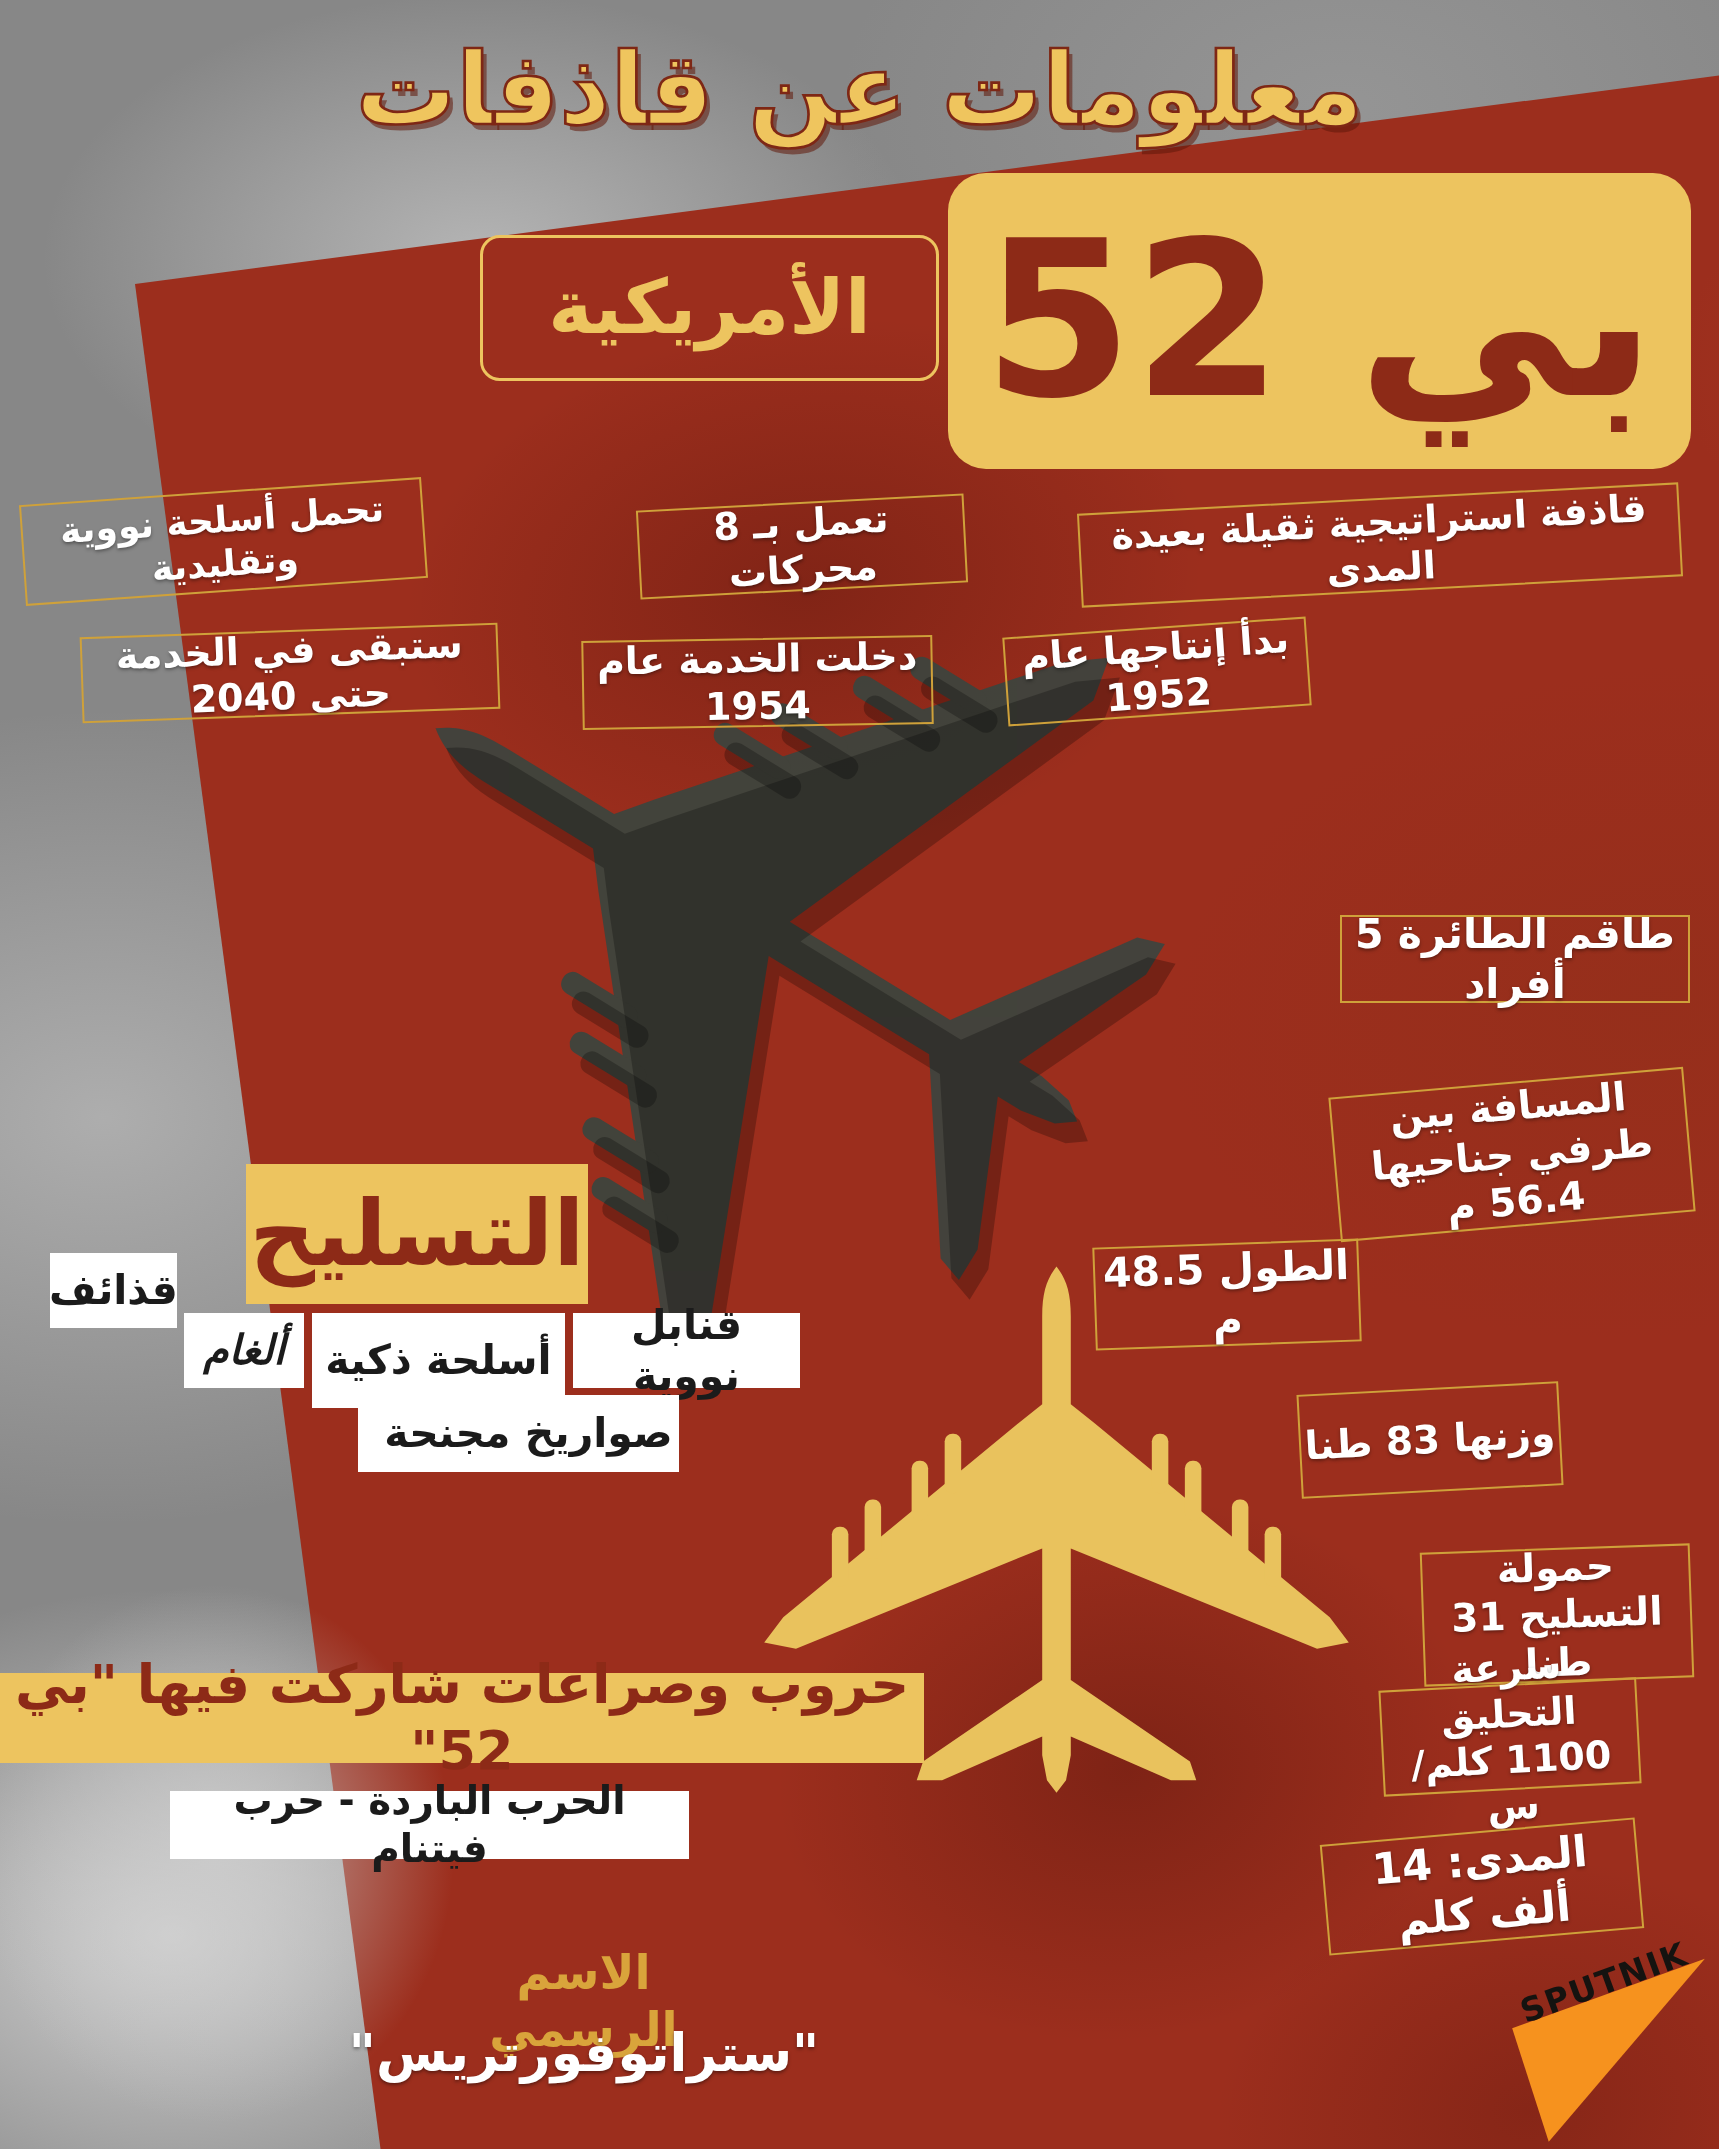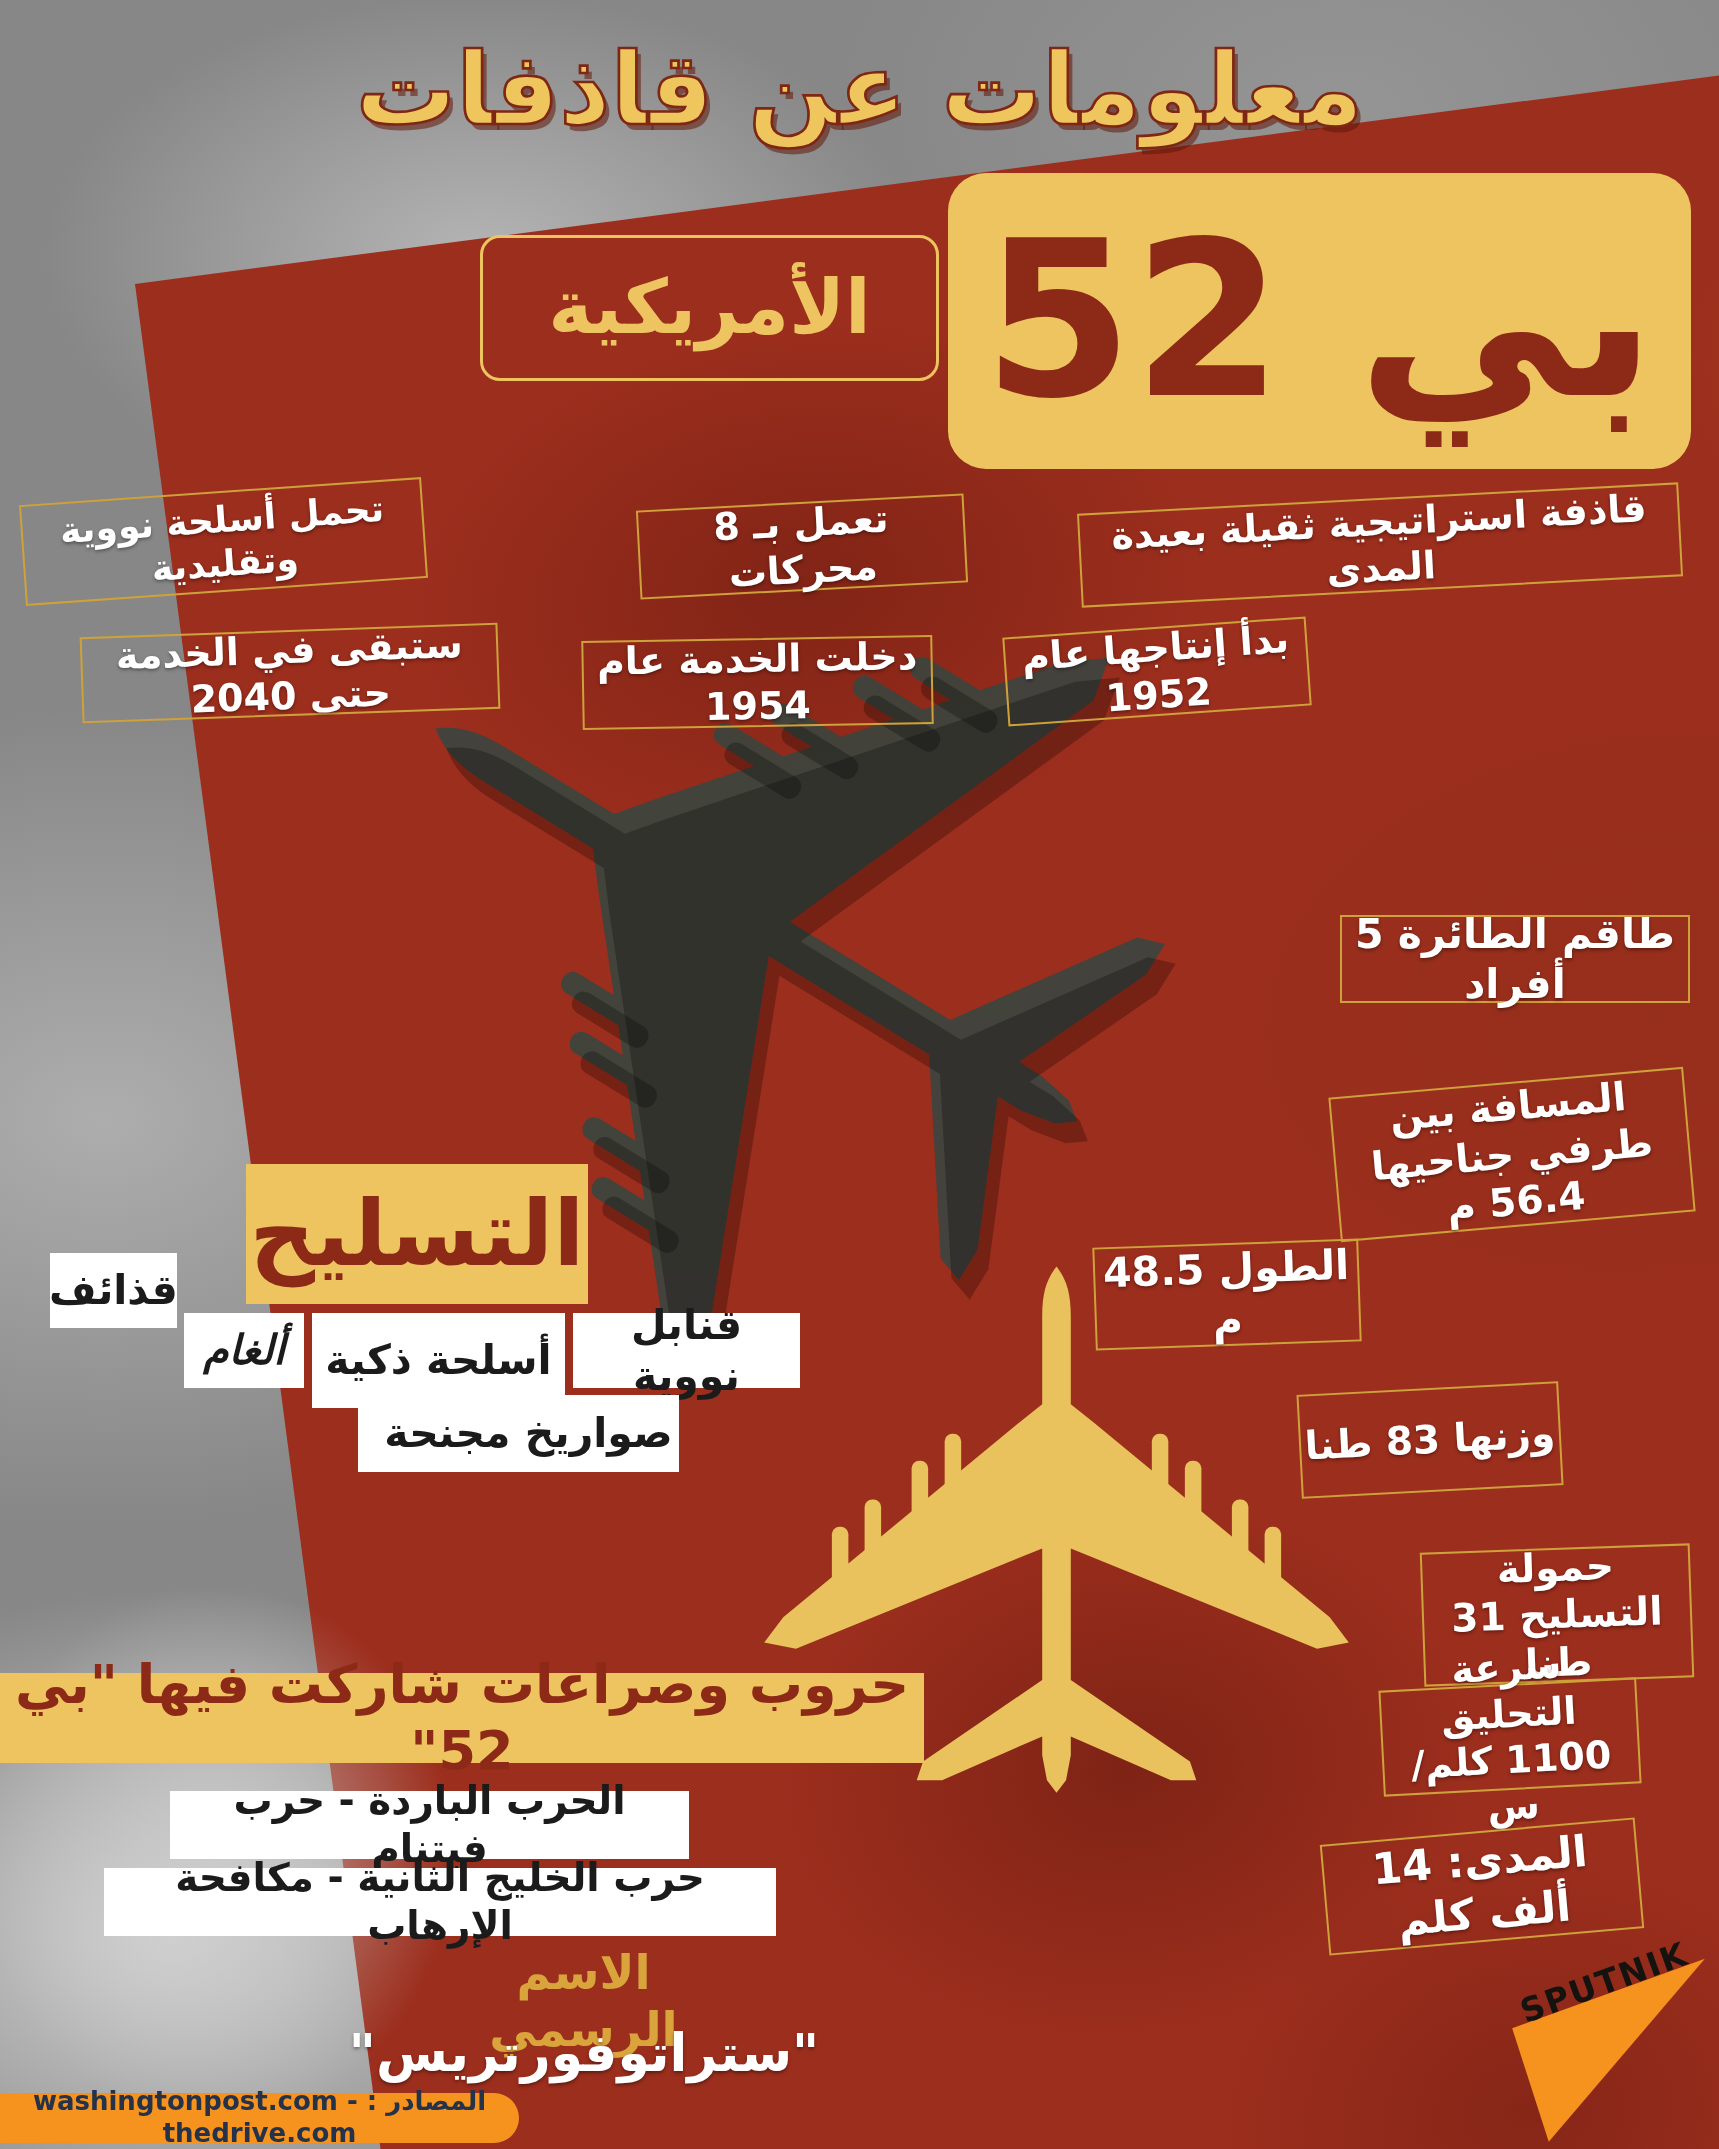--- a/index.html
+++ b/index.html
@@ -119,25 +119,23 @@
 
   <div class="lbl ybox" style="left:246px;top:1164px;width:342px;height:140px;font-size:91px;">التسليح</div>
   <div class="lbl chip" style="left:573px;top:1313px;width:227px;height:75px;font-size:41px;">قنابل نووية</div>
   <div class="lbl chip" style="left:312px;top:1313px;width:253px;height:95px;font-size:41px;">أسلحة ذكية</div>
   <div class="lbl chip" style="left:184px;top:1313px;width:120px;height:75px;font-size:41px;font-style:italic;">ألغام</div>
   <div class="lbl chip" style="left:50px;top:1253px;width:127px;height:75px;font-size:41px;">قذائف</div>
   <div class="lbl chip" style="left:358px;top:1395px;width:301px;height:77px;font-size:41px;padding-left:20px;">صواريخ مجنحة</div>
 
   <div class="lbl ybox" style="left:0px;top:1673px;width:924px;height:90px;font-size:54px;">حروب وصراعات شاركت فيها "بي 52"</div>
   <div class="lbl chip" style="left:170px;top:1791px;width:519px;height:68px;font-size:39px;">الحرب الباردة - حرب فيتنام</div>
-  <div class="lbl chip" style="left:104px;top:1868px;width:672px;height:68px;font-size:39px;">حرب الخليج الثانية - مكافحة الإرهاب</div>
 
   <div class="lbl" style="left:466px;top:1977px;width:235px;height:48px;font-size:47px;color:#d9a43b;">الاسم الرسمي</div>
   <div class="lbl" style="left:405px;top:2022px;width:358px;height:63px;font-size:52px;color:#ffffff;text-shadow:0 1.8px 3.6px rgba(0,0,0,.4);">"ستراتوفورتريس"</div>
 
 
-  <div class="lbl footer-bar" style="left:0px;top:2093px;width:519px;height:50px;font-size:26px;padding:0 14.3px;box-sizing:border-box;">المصادر : washingtonpost.com - thedrive.com</div>
 
   <div class="sputnik-tri"></div>
   <div class="sputnik-word">SPUTNIK</div>
 
 </div>
 
 
 </body></html>

